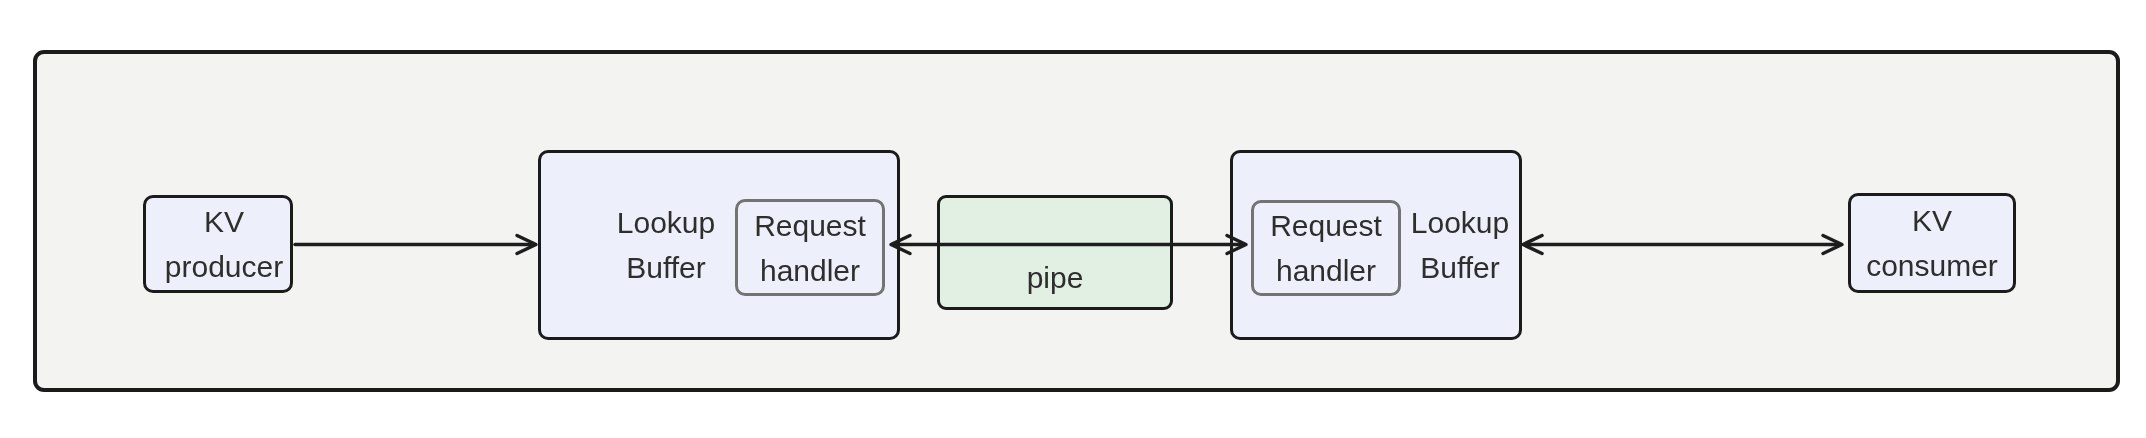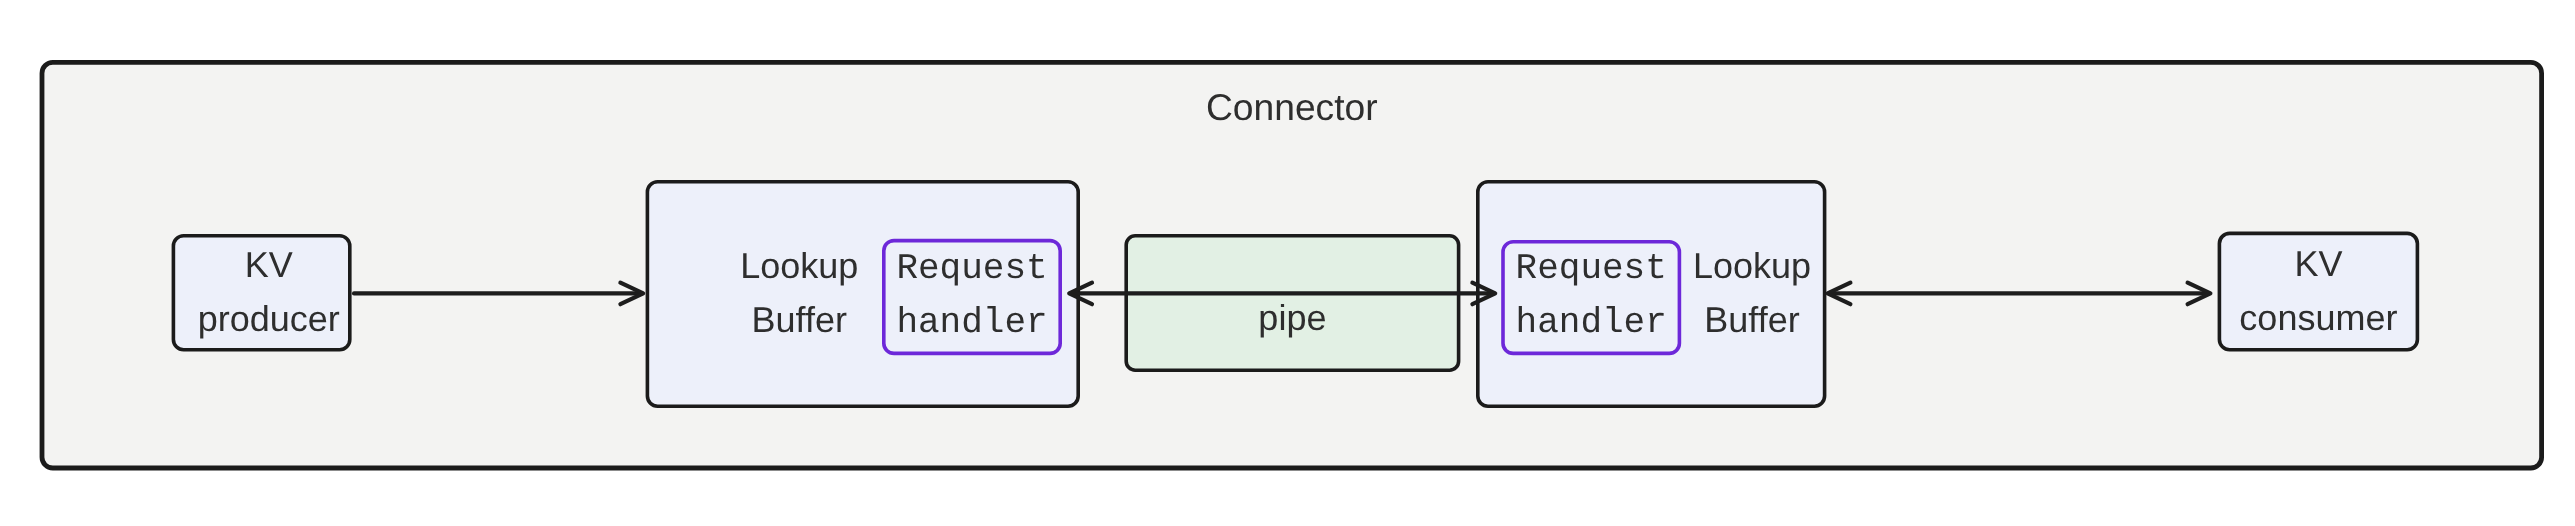--- a/index.html
+++ b/index.html
@@ -69,47 +69,46 @@
     font-size: 30px;
     line-height: 45px;
   }
   .lb-label-left  { left: 40px;  width: 170px; }
   .lb-label-right { left: 168px; width: 118px; }
 
   .request-handler {
     position: absolute;
     box-sizing: border-box;
     background: #edf0fa;
-    border: 3px solid #6d28d9;
+    border: 3px solid #737373;
     border-radius: 10px;
     display: flex;
     align-items: center;
     justify-content: center;
     text-align: center;
     font-size: 30px;
     line-height: 45px;
-    font-family: Liberation Mono, monospace;
   }
   .rh-left  { right: 12px; top: 46px; width: 150px; height: 97px; }
   .rh-right { left: 18px;  top: 47px; width: 150px; height: 96px; }
 
   .pipe-box {
     position: absolute;
     box-sizing: border-box;
     left: 937px; top: 195px;
-    width: 280px; height: 115px;
+    width: 236px; height: 115px;
     background: #e2f0e4;
     border: 3px solid #1b1b1b;
     border-radius: 9px;
     display: flex;
     align-items: flex-end;
     justify-content: center;
     font-size: 30px;
     line-height: 34px;
-    padding-bottom: 24px;
+    padding-bottom: 12px;
   }
   .edge-label {
     position: absolute;
     text-align: center;
     font-size: 30px;
     line-height: 46px;
     color: #2e2e2e;
     white-space: nowrap;
   }
   .edge-label b { font-weight: 700; }
@@ -122,21 +121,20 @@
     pointer-events: none;
   }
 </style>
 </head>
 <body>
 
 <div class="stage">
 
   <div class="outer-box"></div>
 
-  <div class="diagram-title">Connector</div>
 
   <div class="node kv-producer">
     <span>KV producer</span>
   </div>
 
   <div class="edge-label edge-label-insert">
   </div>
 
   <div class="node lookup-buffer-left">
     <div class="lb-label lb-label-left">

